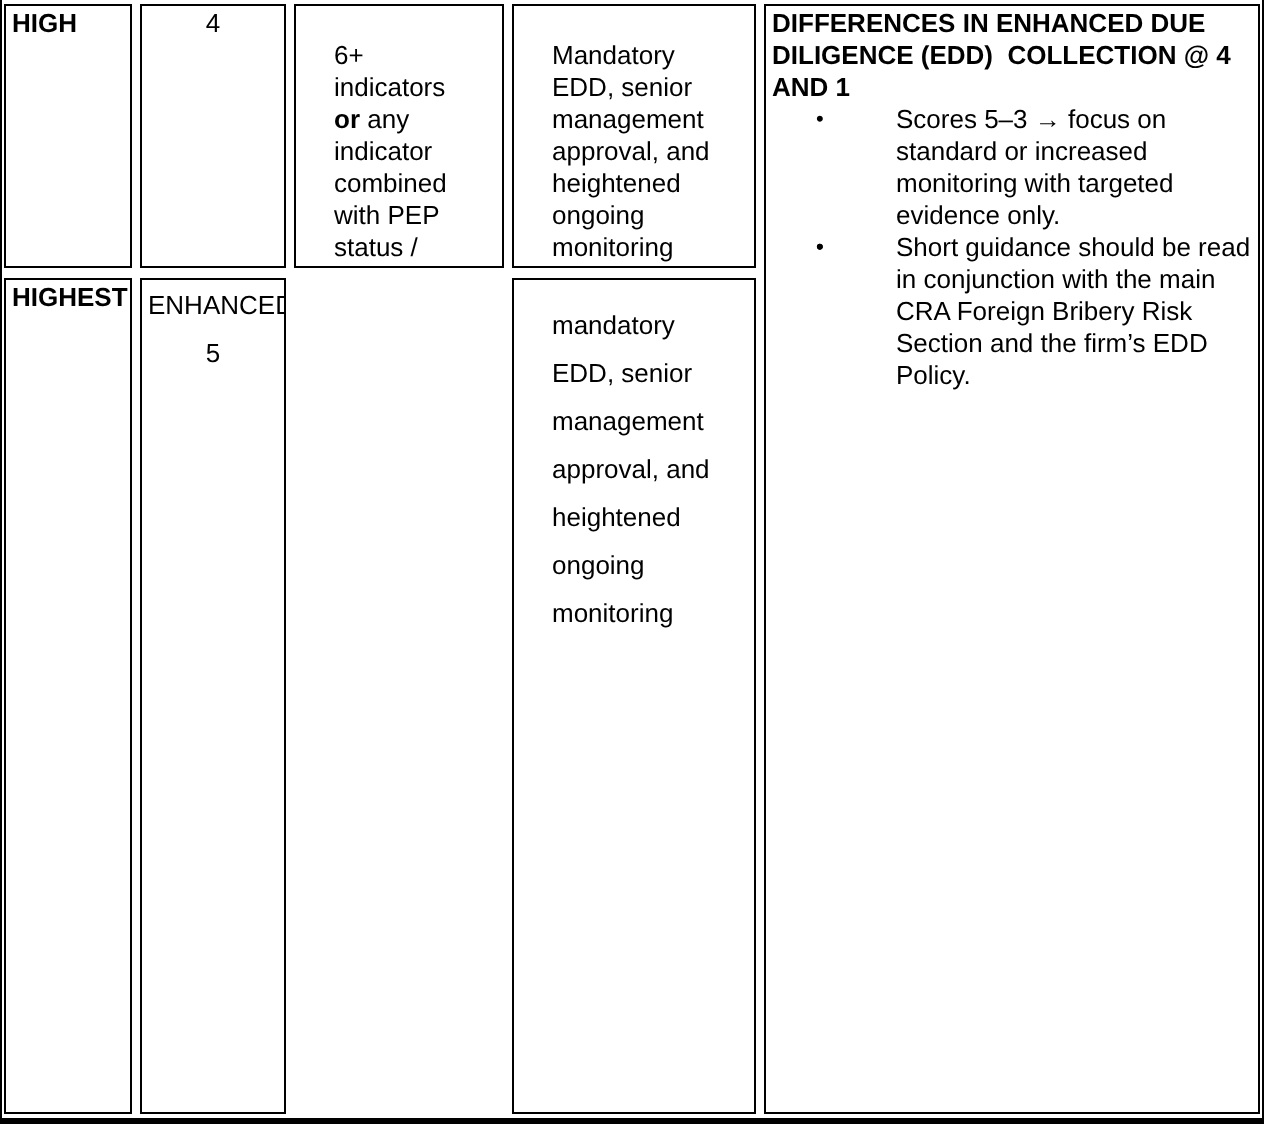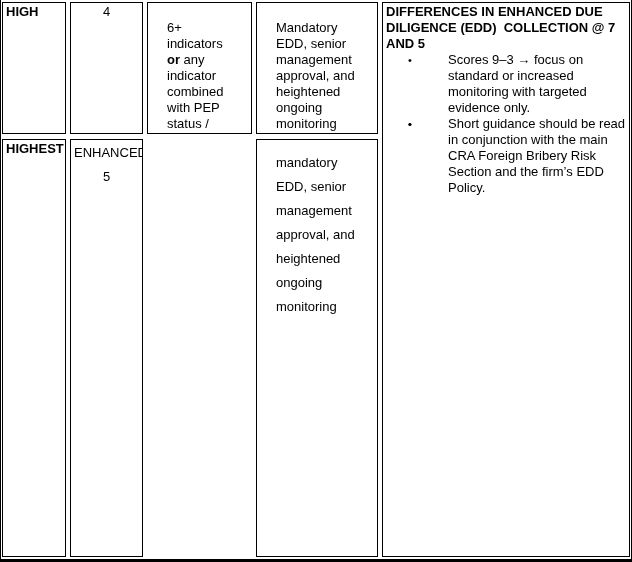--- a/index.html
+++ b/index.html
@@ -49,24 +49,24 @@
 
   <div class="cell col3 row1 lh16">
     <p><span>6+ indicators </span><span class="bold">or</span><span> any indicator combined with PEP status / high-risk country link / complex ownership structures</span></p>
   </div>
 
   <div class="cell col4 row1 lh16">
     <p>Mandatory EDD, senior management approval, and heightened ongoing monitoring</p>
   </div>
 
   <div class="cell col5 lh16">
-    <div class="edd-title">DIFFERENCES IN ENHANCED DUE DILIGENCE (EDD)  COLLECTION @ 7 AND 5</div>
+    <div class="edd-title">DIFFERENCES IN ENHANCED DUE DILIGENCE (EDD)  COLLECTION @ 4 AND 1</div>
 
     <div class="bullet-item">
-      <span class="bullet">•</span><span>Scores 9–3 → focus on standard or increased monitoring with targeted evidence only.</span>
+      <span class="bullet">•</span><span>Scores 5–3 → focus on standard or increased monitoring with targeted evidence only.</span>
     </div>
 
     <div class="bullet-item">
       <span class="bullet">•</span>
     </div>
 
 
     <div class="bullet-item">
       <span class="bullet">•</span><span>Short guidance should be read in conjunction with the main CRA Foreign Bribery Risk Section and the firm’s EDD Policy.</span>
     </div>

